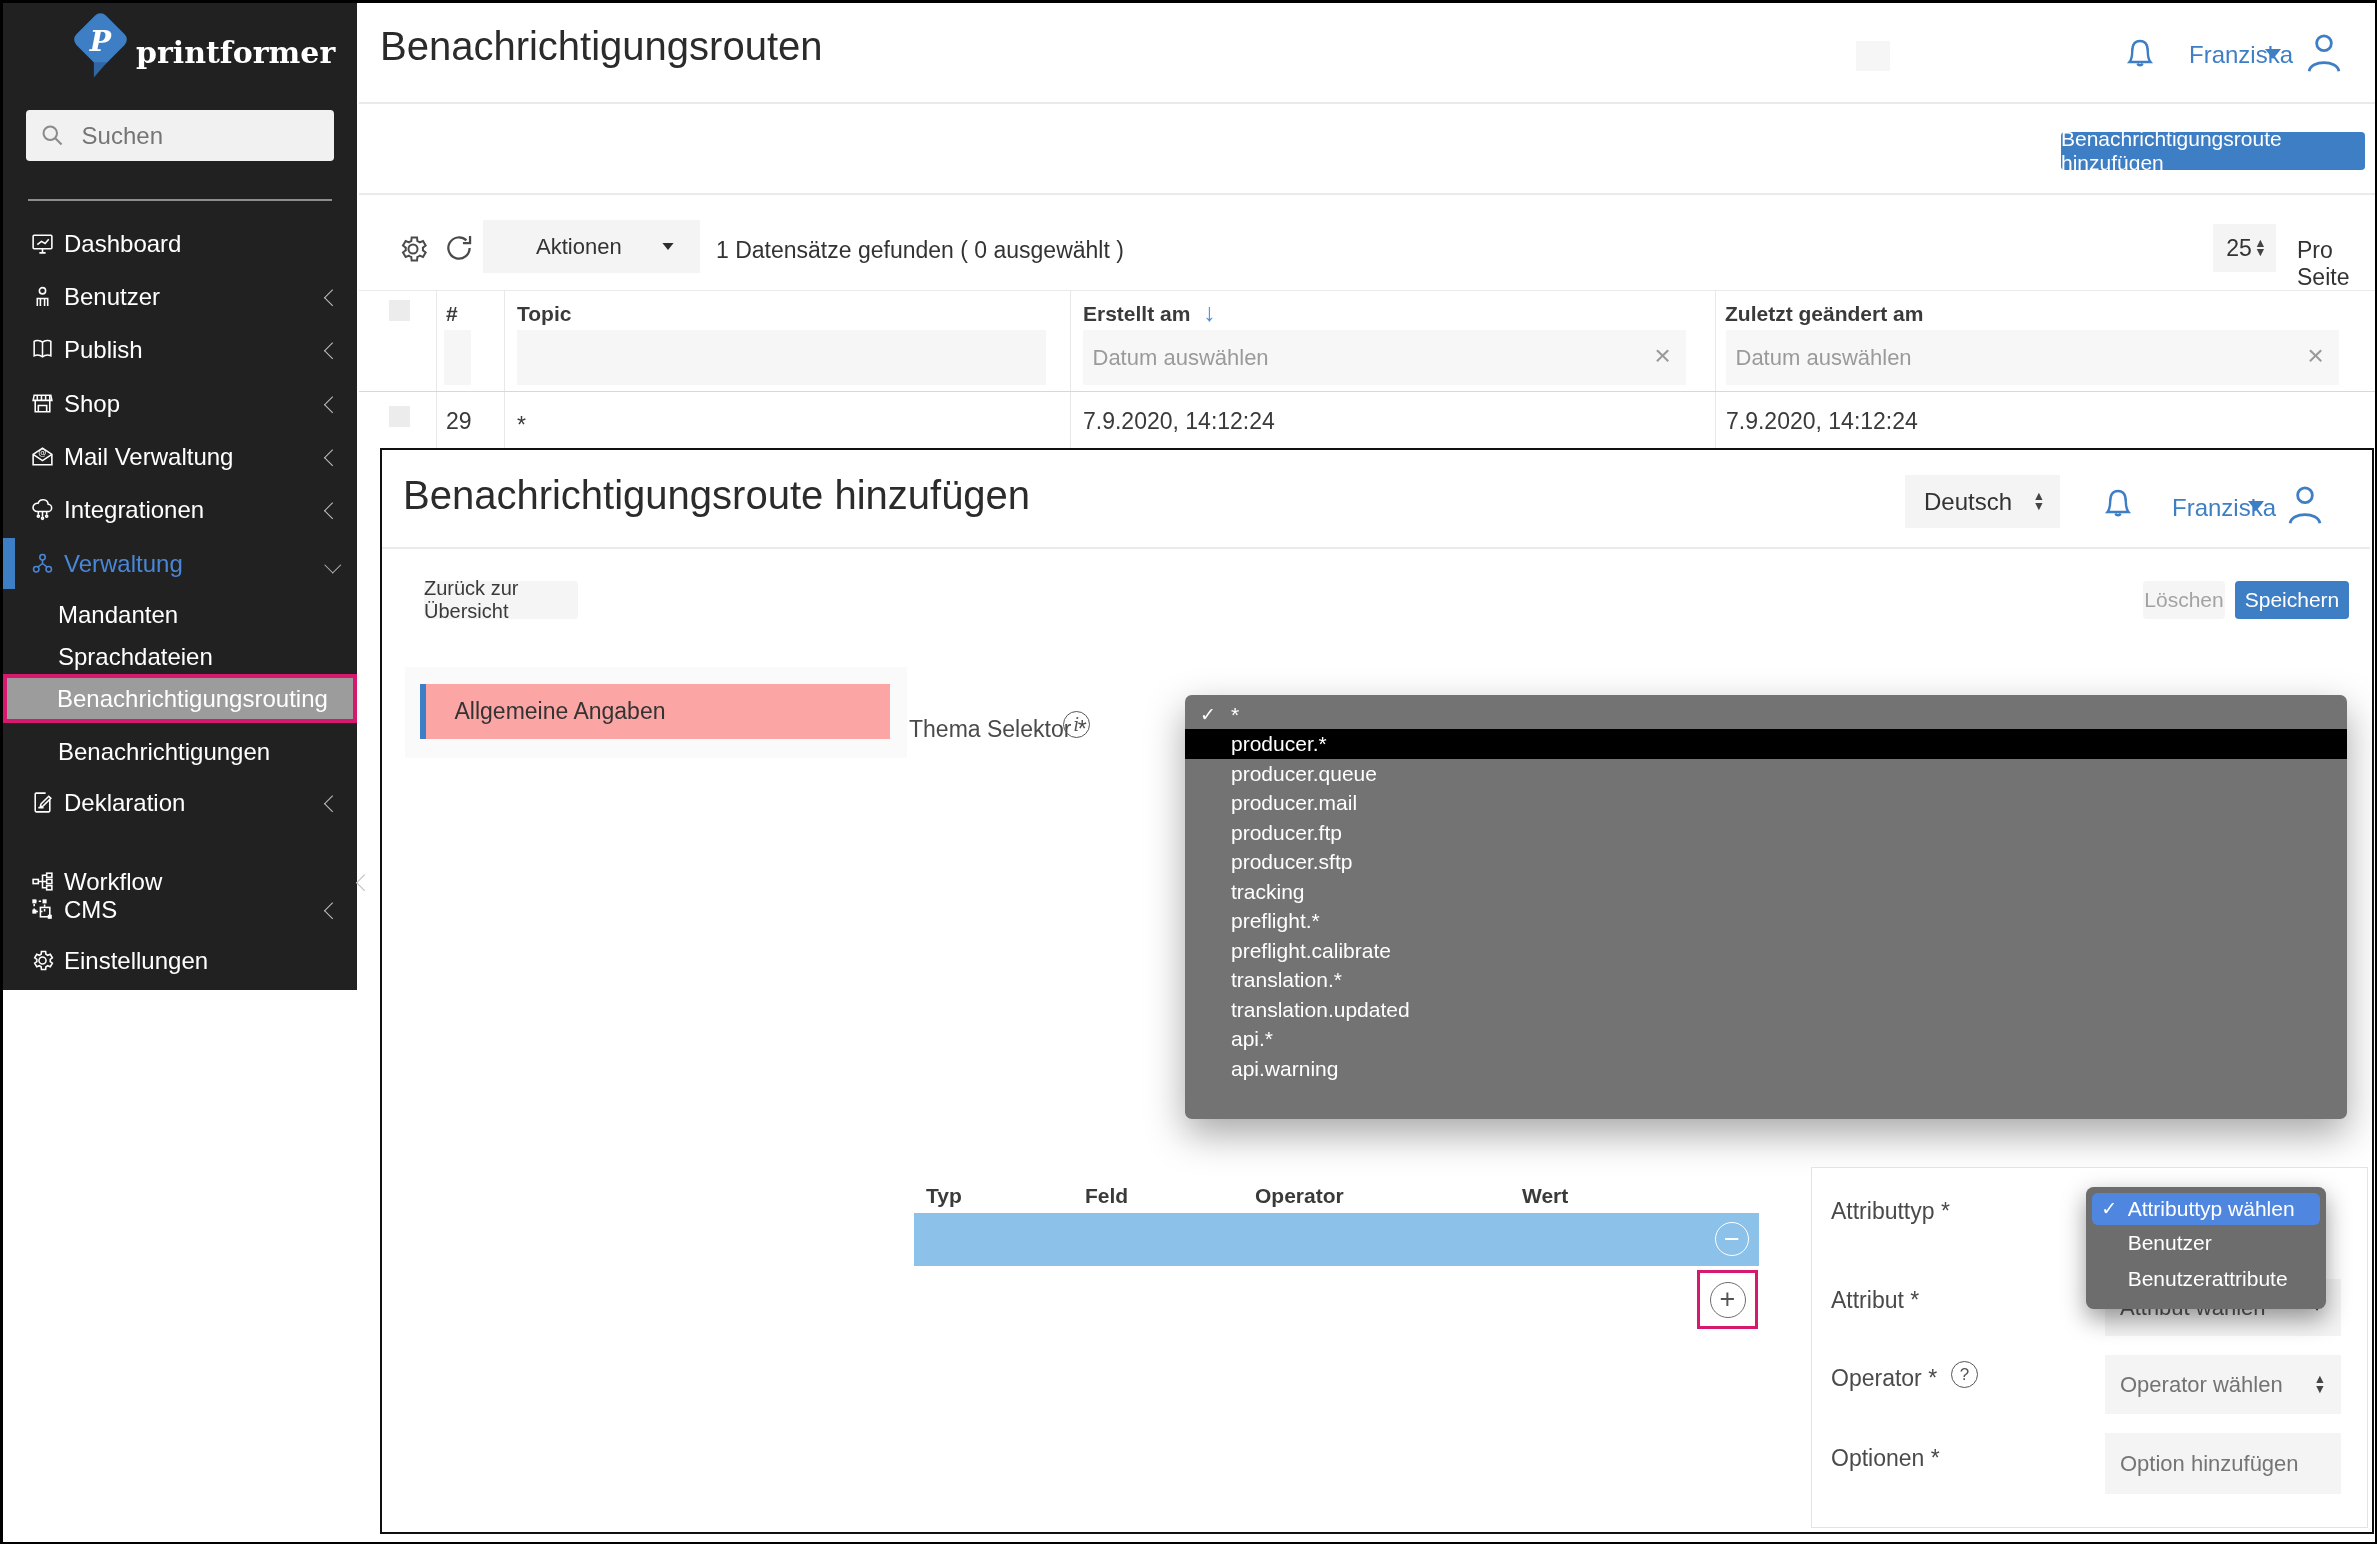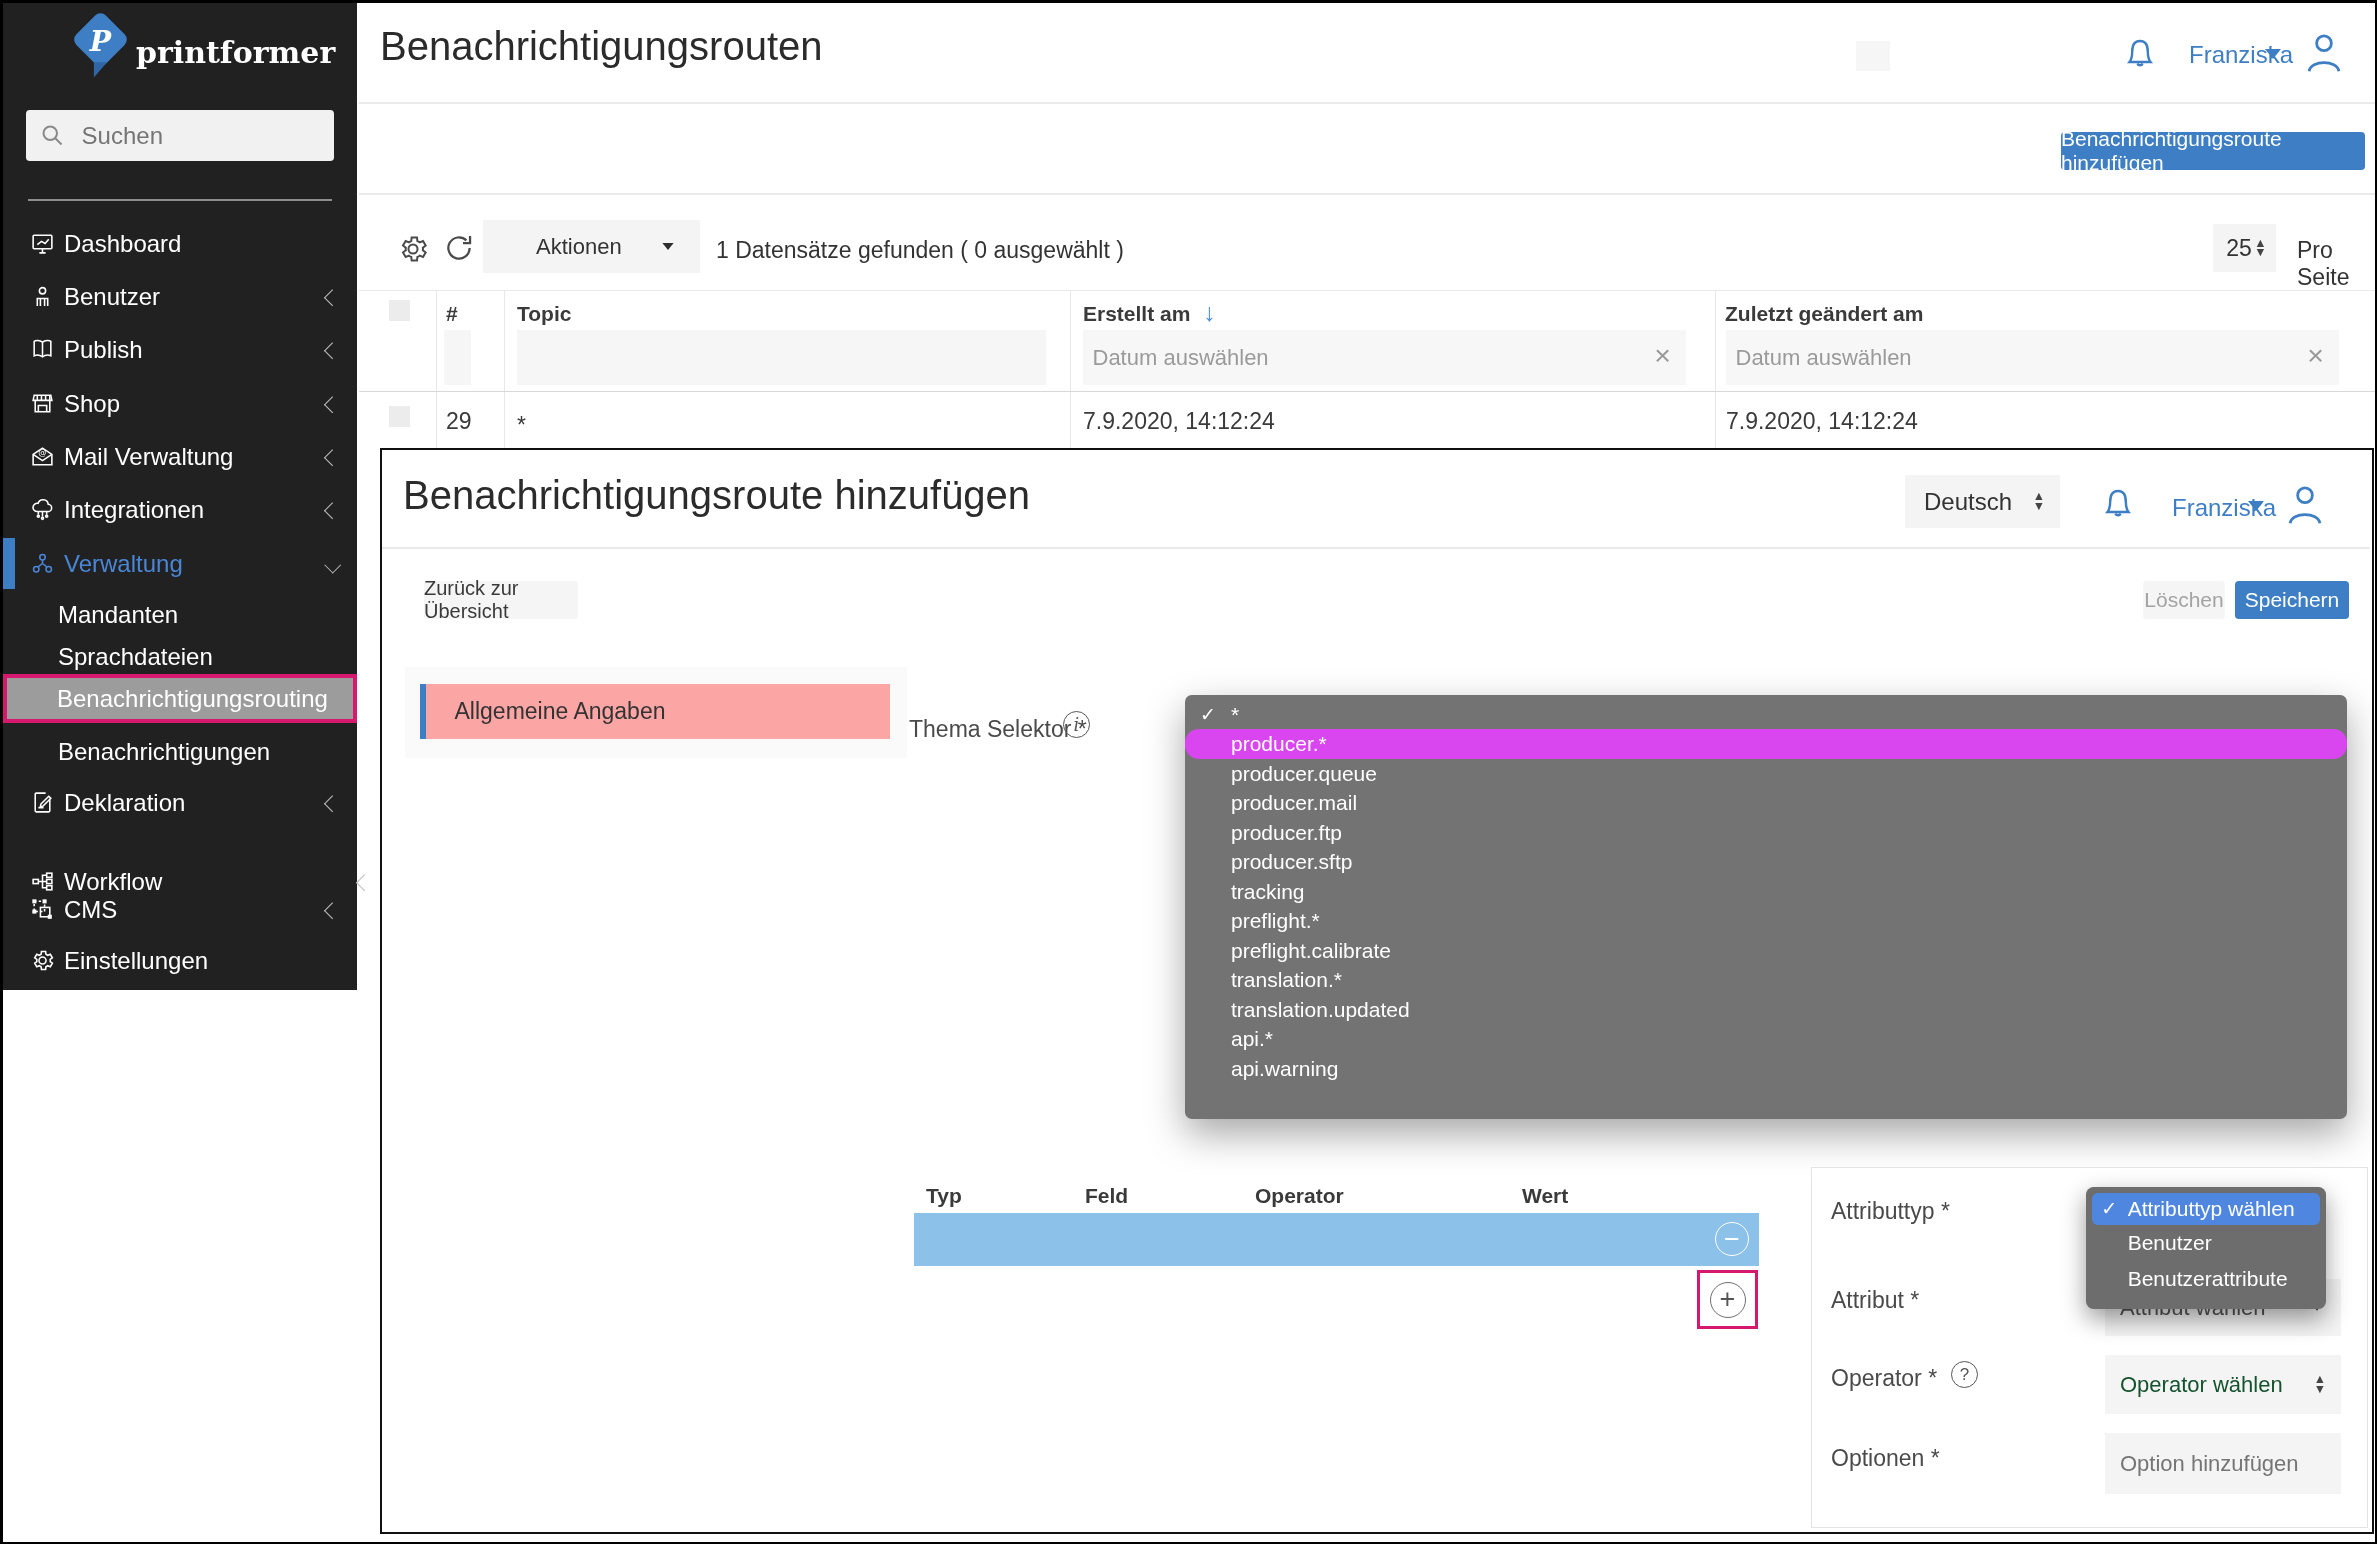--- a/index.html
+++ b/index.html
@@ -58,21 +58,21 @@
   .tab span{margin-left:28.5px;font-size:23px;color:#333;}
   .field-label{position:absolute;font-size:23px;color:#4a4a4a;}
   .circle-icon{border-radius:50%;display:flex;align-items:center;justify-content:center;box-sizing:border-box;}
   .info-i{position:absolute;width:27px;height:27px;border:1.9px solid #555;font-family:"DejaVu Serif",serif;
           font-style:italic;font-size:18px;color:#555;}
   .dropdown-panel{position:absolute;left:803px;top:245px;width:1162px;height:424px;
                   background:rgba(110,110,110,.97);border-radius:6.7px;padding:4.8px 0;box-sizing:border-box;
                   box-shadow:0 15px 38px rgba(0,0,0,.35);}
   .dd-item{position:relative;height:29.5px;display:flex;align-items:center;padding-left:46px;
            color:#fff;font-size:21px;}
-  .dd-item.selected{background:#d946ef;border-radius:14px;}
+  .dd-item.selected{background:#000000;}
   .dd-check{position:absolute;left:15px;font-size:19px;}
   .blue-row{position:absolute;left:532px;top:763px;width:845px;height:53px;background:#8cc2ea;}
   .minus-circle{position:absolute;left:1333px;top:772px;width:34px;height:34px;border:1.9px solid #fff;
                 color:#fff;font-size:27px;}
   .plus-wrap{position:absolute;left:1315px;top:820px;width:61px;height:59px;border:3.8px solid #d6196f;
              box-sizing:border-box;display:flex;align-items:center;justify-content:center;background:#fff;}
   .plus-circle{width:36px;height:36px;border:1.9px solid #6d6d6d;color:#555;font-size:27px;}
   .attr-panel{position:absolute;left:1429px;top:717px;width:557px;height:361px;border:1.9px solid #e3e3e3;
               box-sizing:border-box;background:#fff;}
   .attr-input{border:none;outline:none;background:#f4f4f4;font-size:22px;color:#444;
@@ -403,21 +403,21 @@
     <span class="field-label" style="left:1449px;top:837px;">Attribut *</span>
     <span class="field-label" style="left:1449px;top:915px;">Operator *</span>
     <div class="circle-icon help-q" style="left:1569px;top:911px;">?</div>
     <span class="field-label" style="left:1449px;top:995px;">Optionen *</span>
 
     <div class="select-box" style="left:1723px;top:829px;width:236px;height:57px;padding:0 17px 0 15px;">
       <span style="font-size:22px;color:#555;">Attribut wählen</span>
       <span class="tri-dn" style="transform:scale(0.7);"></span>
     </div>
     <div class="select-box" style="left:1723px;top:905px;width:236px;height:59px;padding:0 15px 0 15px;">
-      <span style="font-size:22px;color:#14532d;">Operator wählen</span>
+      <span style="font-size:22px;color:#737373;">Operator wählen</span>
       <span class="stepper">
           <span>▲</span>
           <span>▼</span>
         </span>
     </div>
     <input class="abs attr-input" style="left: 1723px; top: 983px; width: 236px; height: 61px;" placeholder="Option hinzufügen">
 
     <div class="popup">
       <div class="popup-item first">
         <span class="dd-check" style="left:9.5px;">✓</span>

